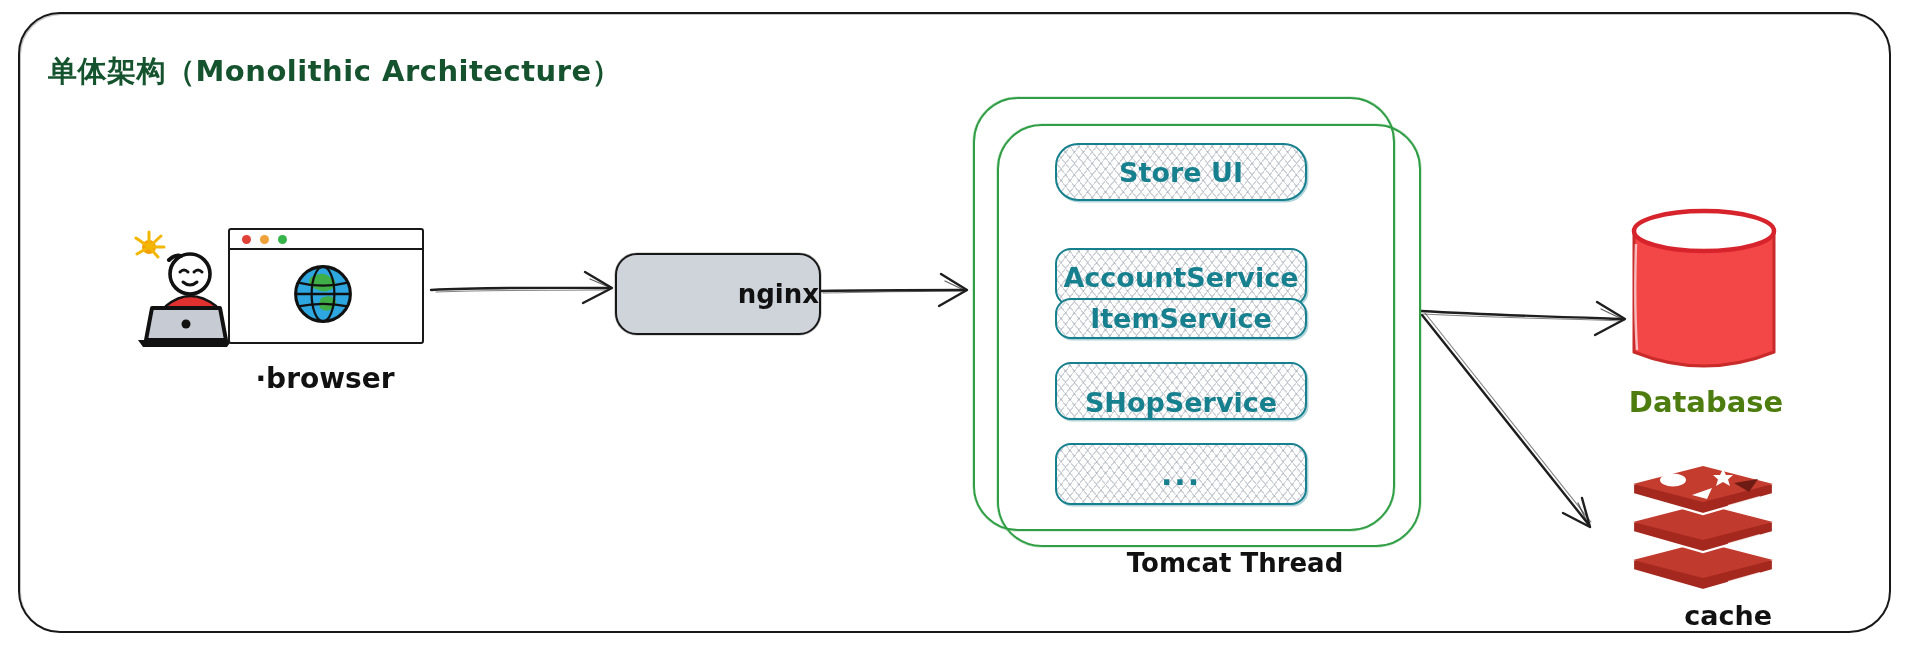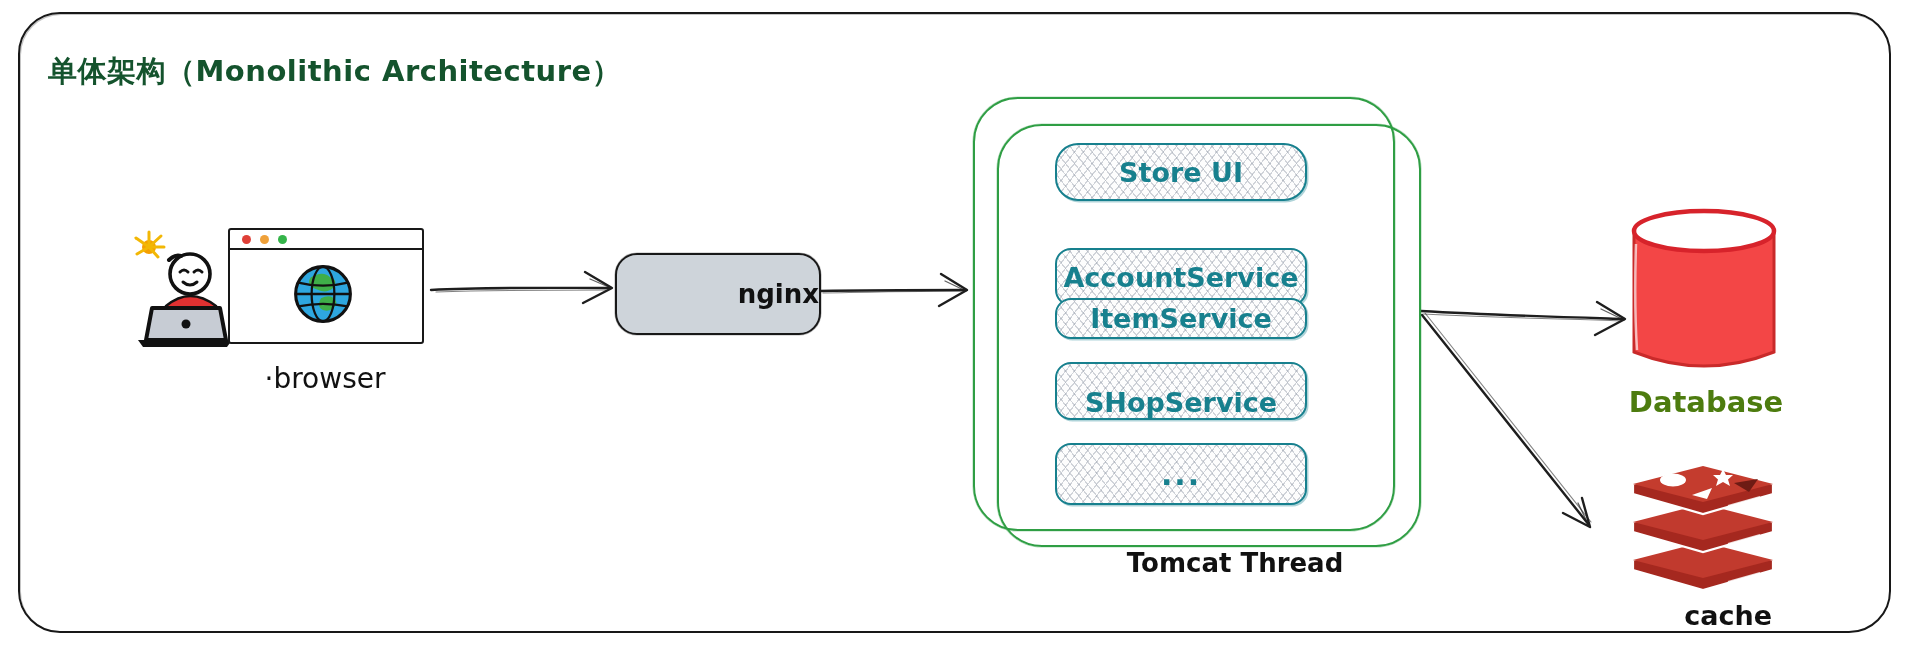--- a/index.html
+++ b/index.html
@@ -10,21 +10,21 @@
   .frame{left:18px;top:12px;width:1869px;height:617px;border:2.5px solid #181818;
          border-radius:42px;box-shadow:1px 1px 0 rgba(24,24,24,.25) inset;}
   .title{left:48px;top:52px;font-size:29px;font-weight:600;color:#14532d;letter-spacing:.5px;white-space:nowrap;}
   
   .browser{left:228px;top:228px;width:192px;height:112px;background:#fff;
            border:2.5px solid #181818;border-radius:3px;}
   .browser-bar{position:absolute;left:0;top:0;right:0;height:20px;border-bottom:2.5px solid #181818;
                display:flex;align-items:center;gap:9px;padding-left:12px;box-sizing:border-box;}
   .dot{width:9px;height:9px;border-radius:50%;}
   .dot-red{background:#df4038;}.dot-yellow{background:#efa13a;}.dot-green{background:#35b44a;}
-  .browser-label{left:230px;top:362px;width:190px;text-align:center;font-size:28px;font-weight:400;color:#111;}
+  .browser-label{left:230px;top:362px;width:190px;text-align:center;font-size:28px;font-weight:700;color:#111;}
   
   .nginx{left:615px;top:253px;width:202px;height:78px;background:#ced4da;border:2.6px solid #181818;
          border-radius:22px;display:flex;align-items:center;justify-content:flex-end;
          font-size:26px;font-weight:700;color:#111;box-shadow:0 0 0 .6px rgba(24,24,24,.3);}
   
   .mono-a{left:973px;top:97px;width:418px;height:430px;border:2px solid #2f9e44;border-radius:45px;
           box-shadow:0 0 0 .6px rgba(47,158,68,.35);}
   .mono-b{left:997px;top:124px;width:420px;height:419px;border:2px solid #2f9e44;border-radius:45px;
           box-shadow:0 0 0 .6px rgba(47,158,68,.35);}
   

